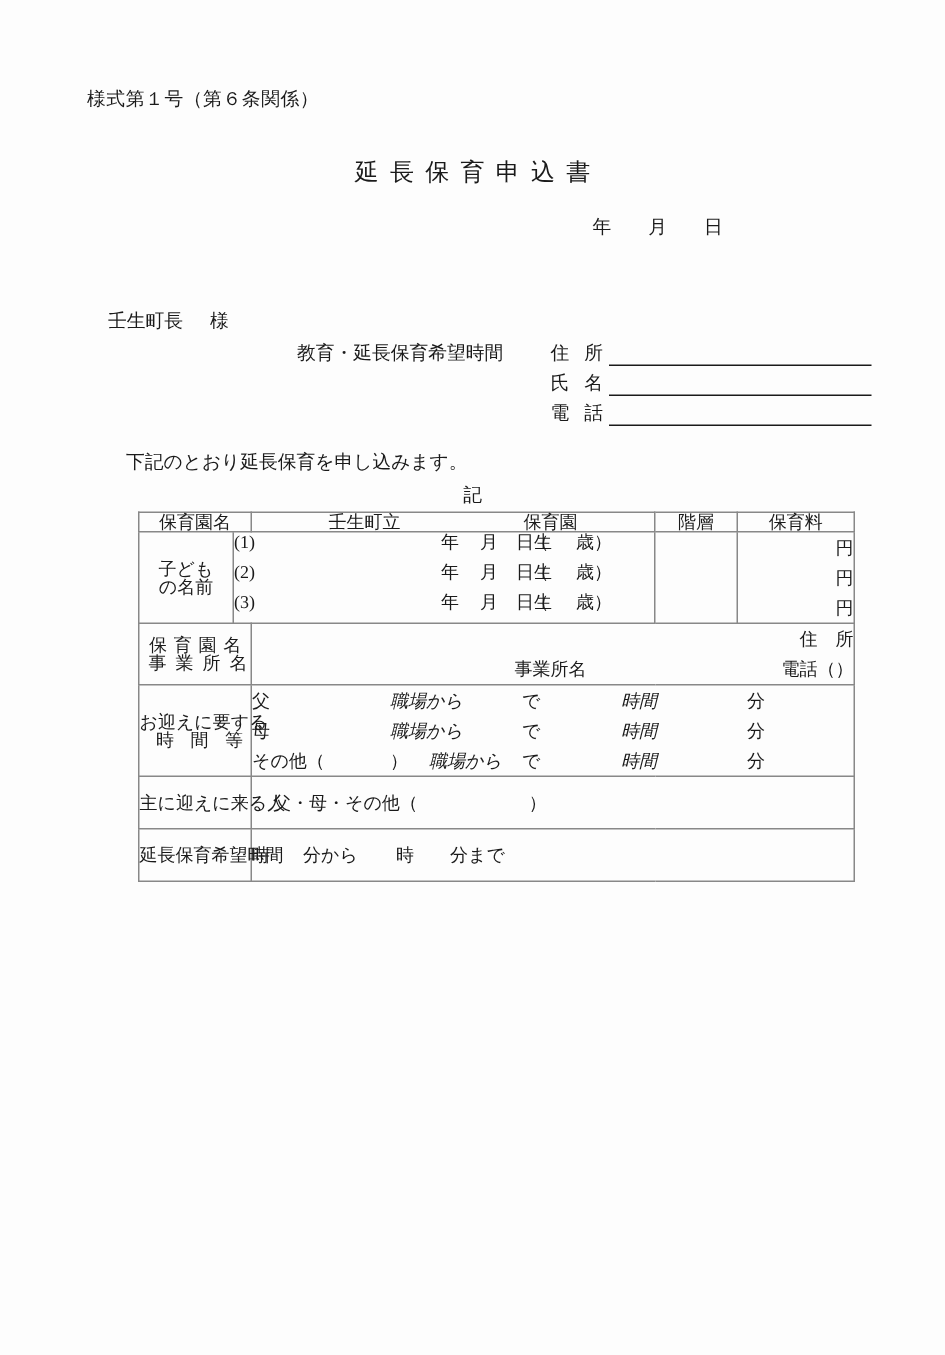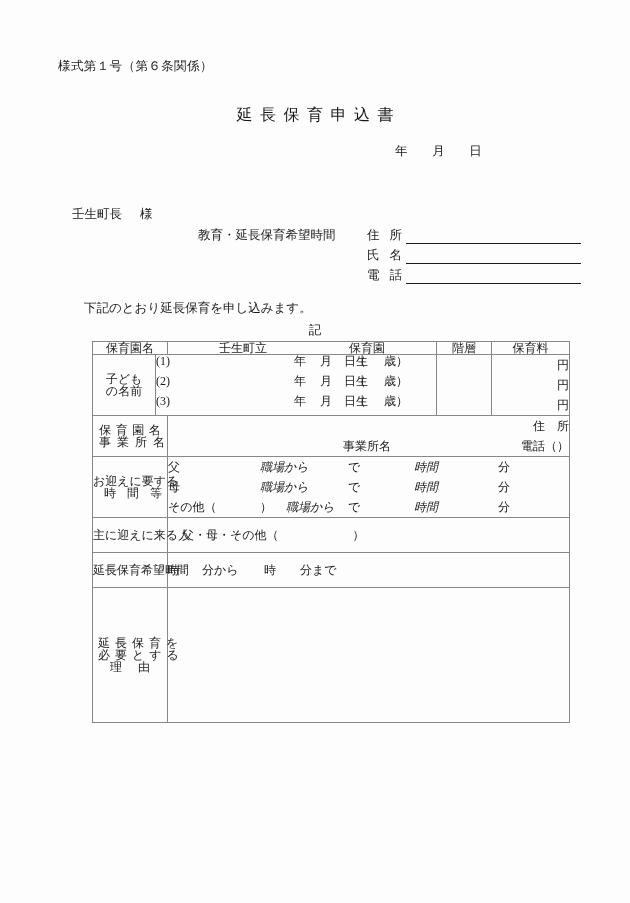--- a/index.html
+++ b/index.html
@@ -364,25 +364,17 @@
         </td>
       </tr>
 
       <tr>
         <td colspan="2" class="cellpad lbl-center" style="height:34px">延長保育希望時間</td>
         <td colspan="3" class="cellpad wish-time">
           <span class="s-a">時</span><span class="s-b">分から</span><span class="s-c">時</span><span>分まで</span>
         </td>
       </tr>
 
-      <tr>
-        <td colspan="2" class="cellpad reason-label" style="height:134px">
-          <span class="l1">延長保育を</span>
-          <span class="l2">必要とする</span>
-          <span class="l3">理由</span>
-        </td>
-        <td colspan="3" class="cellpad"></td>
-      </tr>
 
     </tbody>
   </table>
 
 </div>
 
 </body></html>

